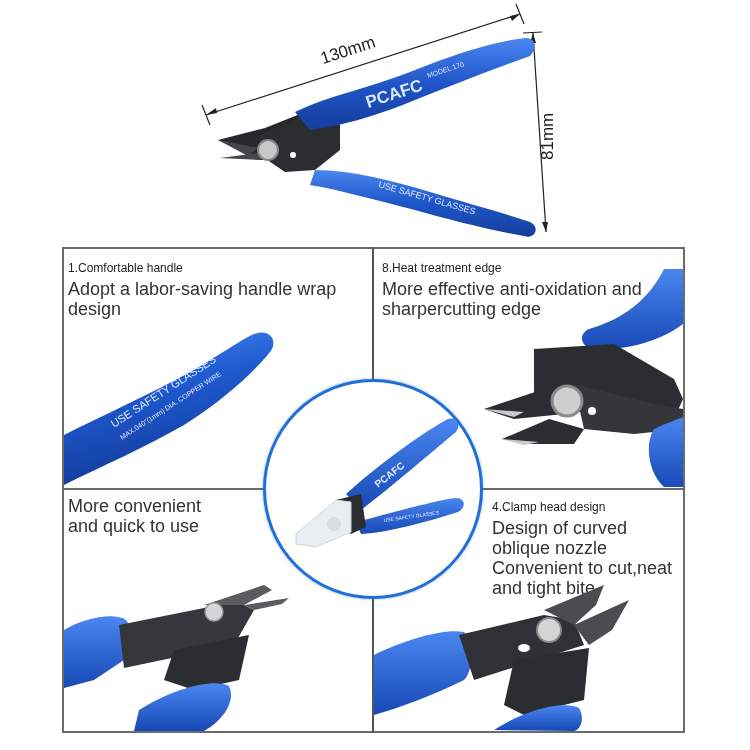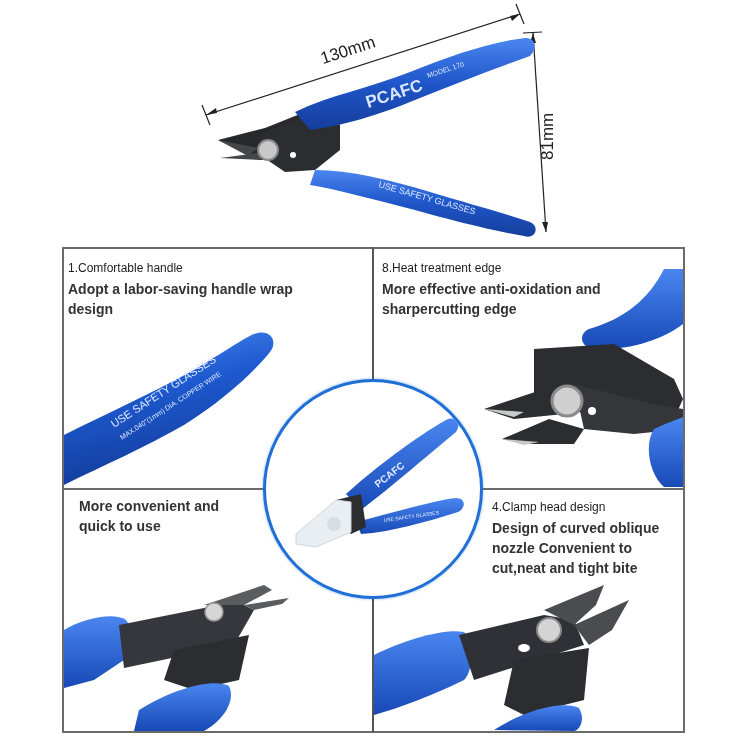--- a/index.html
+++ b/index.html
@@ -6,21 +6,21 @@
     body { width: 750px; height: 750px; position: relative; overflow: hidden;
            font-family: "Liberation Sans", "DejaVu Sans", sans-serif; }
     .abs { position: absolute; }
     svg { display: block; }
     .grid-box { position: absolute; left: 62px; top: 247px; width: 623px; height: 486px;
                 border: 2px solid #6b6b6b; box-sizing: border-box; }
     .vline { position: absolute; left: 372px; top: 247px; width: 2px; height: 486px; background: #555; }
     .hline { position: absolute; left: 62px; top: 488px; width: 623px; height: 2px; background: #6b6b6b; }
     .cell-text { position: absolute; color: #2a2a2a; }
     .cell-title { font-size: 12px; color: #1d1d1d; line-height: 22px; white-space: nowrap; }
-    .cell-desc { font-size: 14px; color: #333; line-height: 20px; font-weight: bold; }
+    .cell-desc { font-size: 18px; color: #333; line-height: 20px; }
     .dim-label { position: absolute; font-size: 17px; color: #222; white-space: nowrap; }
     .circle { position: absolute; left: 263px; top: 379px; width: 220px; height: 220px;
               border-radius: 50%; border: 3px solid #1f6fd6; background: #ffffff;
               box-sizing: border-box; box-shadow: 0 0 3px rgba(31,111,214,0.5); overflow: hidden; }
   </style>
 </head>
 <body>
 
 <div class="abs" style="left:190px;top:0;width:380px;height:240px;">
   <svg width="380" height="240" viewBox="0 0 380 240">
@@ -103,21 +103,21 @@
     <path d="M128,190 L175,170 L210,180 L200,195 L150,195 Z" fill="#2b2d30"></path>
     <path d="M128,190 L165,193 L150,196 Z" fill="#c9c9c9"></path>
     <path d="M200,135 L280,155 L309,160 L309,180 L260,185 L210,180 Z" fill="#34363a"></path>
     <circle cx="193" cy="152" r="15" fill="#cfcfcf" stroke="#8a8a8a" stroke-width="3"></circle>
     <circle cx="218" cy="162" r="4" fill="#fff"></circle>
     <path d="M280,180 C290,175 305,170 309,168 L309,240 L290,238 C275,225 270,195 280,180 Z" fill="url(#h2)"></path>
   </svg>
 </div>
 
 <div class="cell-text" style="left:68px;top:496px;width:200px;">
-  <div class="cell-desc" style="width:165px;margin-left:11px;">More convenient and quick to use</div>
+  <div class="cell-desc" style="width:165px;">More convenient and quick to use</div>
 </div>
 <div class="abs" style="left:64px;top:570px;width:308px;height:161px;overflow:hidden;">
   <svg width="308" height="161" viewBox="0 0 308 161">
     <defs>
       <linearGradient id="h3" x1="0" y1="0" x2="0" y2="1">
         <stop offset="0" stop-color="#4a86f0"></stop>
         <stop offset="1" stop-color="#1749b5"></stop>
       </linearGradient>
     </defs>
     <path d="M0,60 C20,48 50,42 62,50 C70,60 68,80 60,90 L30,110 L0,118 Z" fill="url(#h3)"></path>

